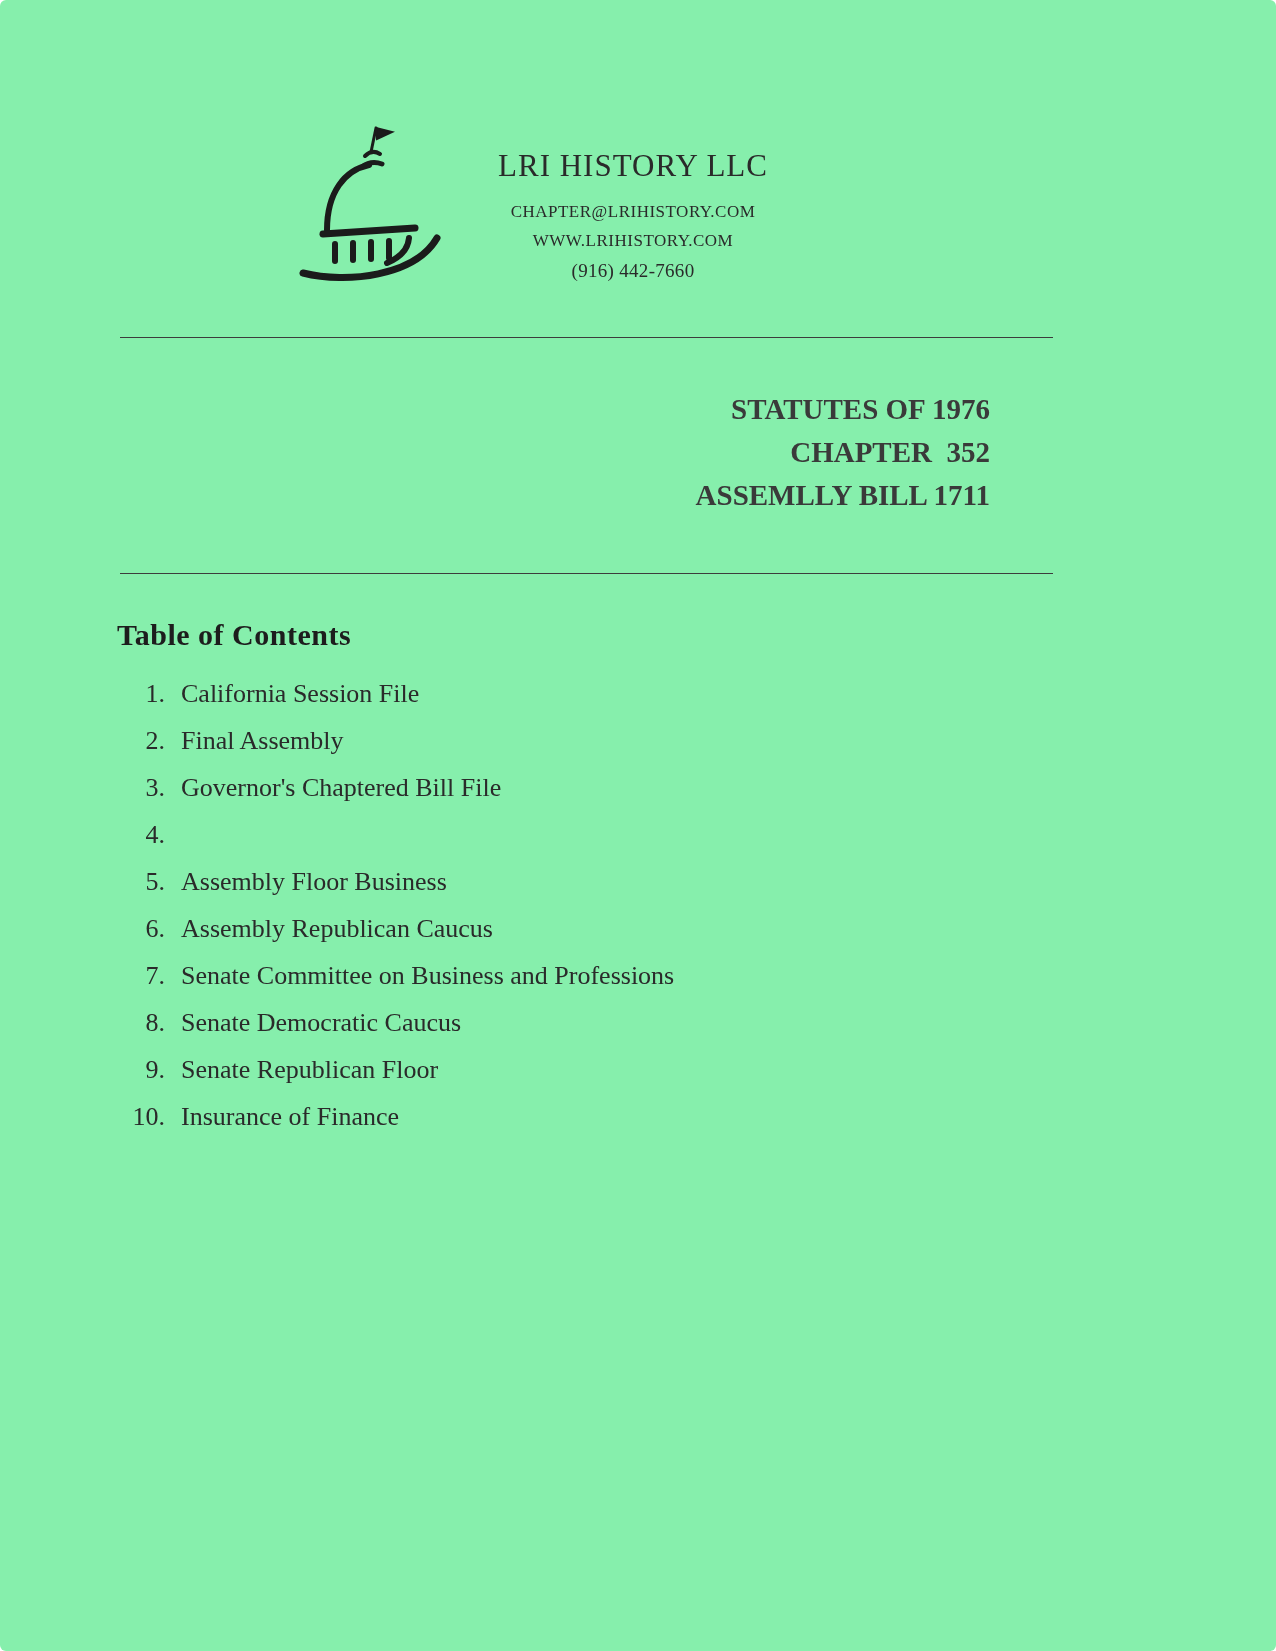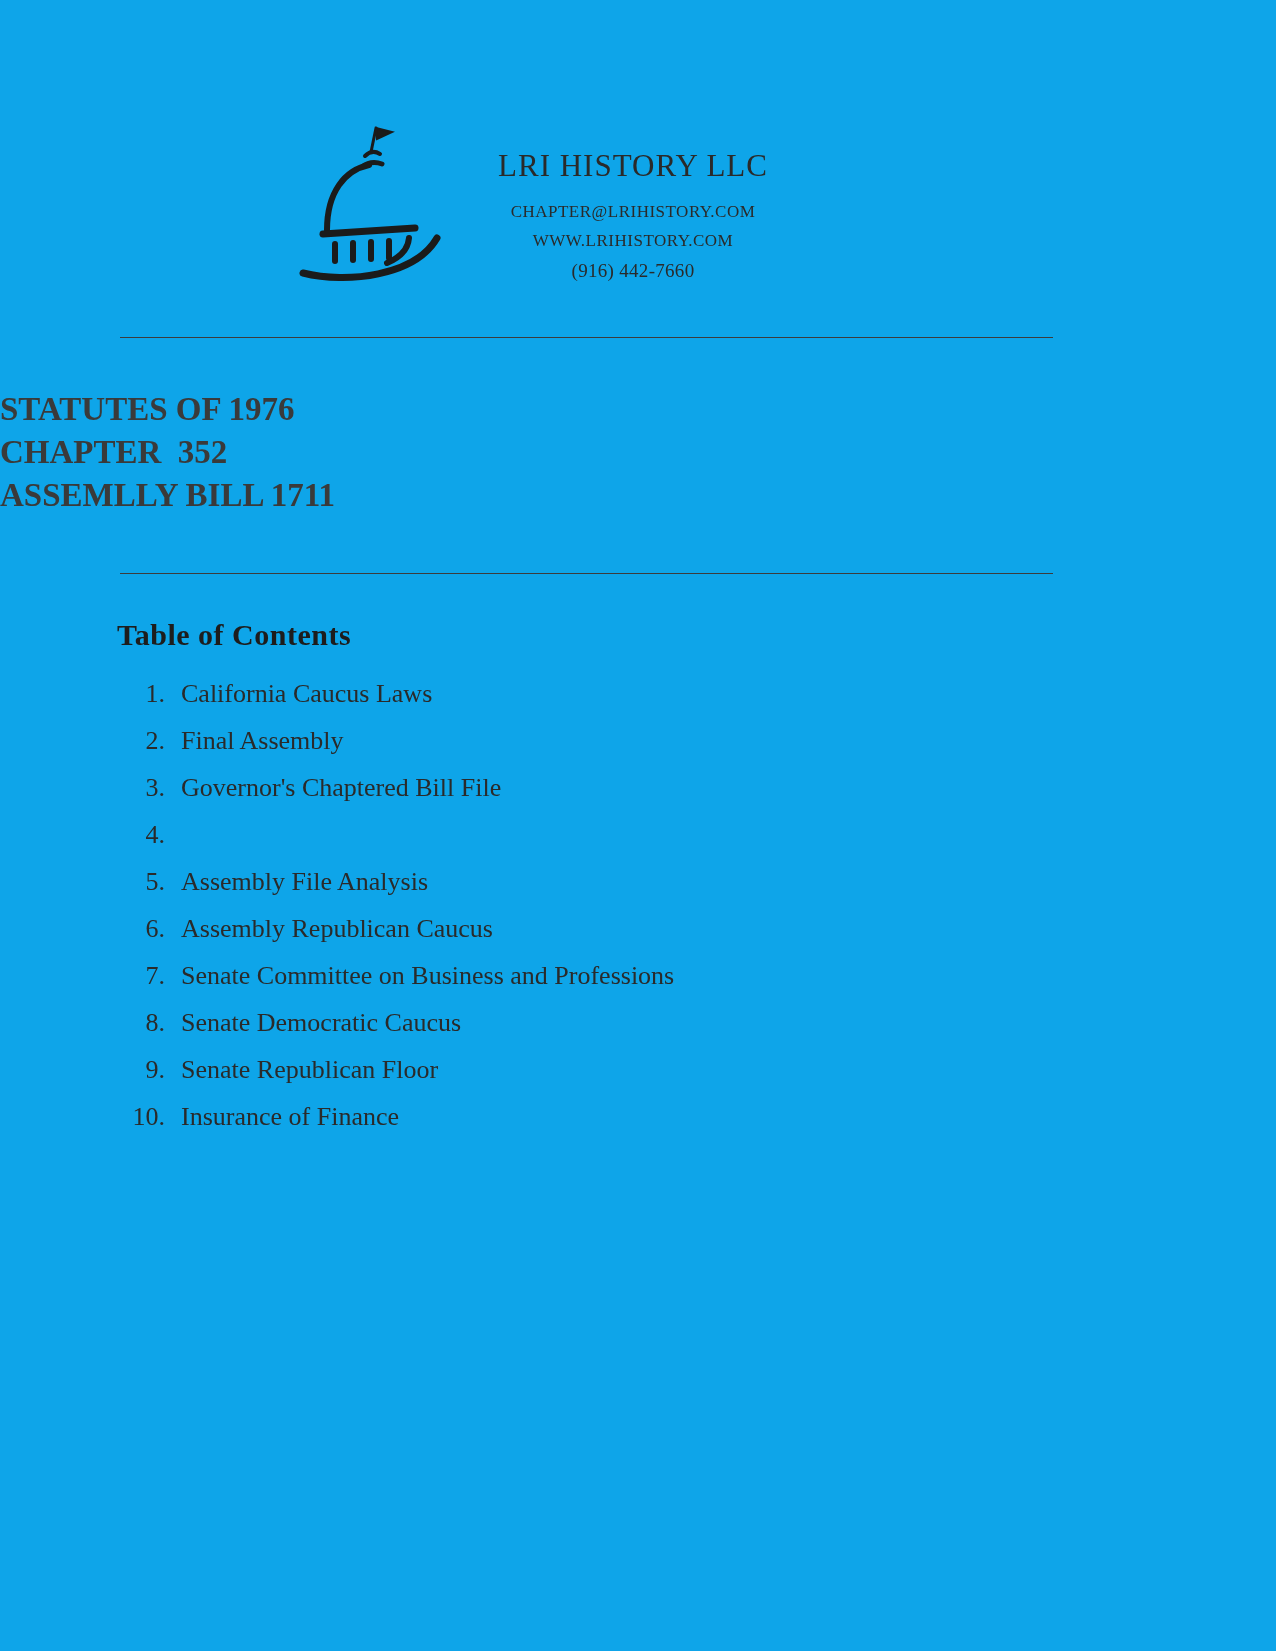--- a/index.html
+++ b/index.html
@@ -4,24 +4,25 @@
 <style>
   html, body {
     margin: 0;
     padding: 0;
     background: #ffffff;
   }
   .page {
     position: relative;
     width: 1276px;
     height: 1651px;
-    background: #0ea5e9;
+    background: #86efac;
     font-family: "Liberation Serif", "DejaVu Serif", serif;
     color: #1f1f1f;
     overflow: hidden;
+    border-radius: 6px;
   }
 
   
   .header {
     display: flex;
     align-items: flex-start;
     margin: 118px 0 0 295px;
   }
   .logo {
     width: 150px;
@@ -58,23 +59,24 @@
     border: none;
     border-top: 1.5px solid #3c3c3c;
     margin: 0 223px 0 120px;
   }
   .rule.first { margin-top: 46px; }
   .rule.second { margin-top: 56px; }
 
   
   .title-block {
     margin: 50px 286px 0 0;
+    text-align: right;
     color: #3a3a3a;
     font-weight: bold;
-    font-size: 33px;
+    font-size: 29px;
     line-height: 43px;
   }
   .title-block div { white-space: pre; }
 
   
   .toc-heading {
     margin: 44px 0 0 117px;
     font-size: 30px;
     font-weight: bold;
     color: #1d1d1d;
@@ -149,36 +151,36 @@
     <div>CHAPTER  352</div>
     <div>ASSEMLLY BILL 1711</div>
   </div>
 
   <hr class="rule second">
 
   <div class="toc-heading">Table of Contents</div>
   <ol class="toc-list">
       <li>
         <span class="num">1.</span>
-        <span class="txt">California Caucus Laws</span>
+        <span class="txt">California Session File</span>
       </li>
       <li>
         <span class="num">2.</span>
         <span class="txt">Final Assembly</span>
       </li>
       <li>
         <span class="num">3.</span>
         <span class="txt">Governor's Chaptered Bill File</span>
       </li>
       <li>
         <span class="num">4.</span>
       </li>
       <li>
         <span class="num">5.</span>
-        <span class="txt">Assembly File Analysis</span>
+        <span class="txt">Assembly Floor Business</span>
       </li>
       <li>
         <span class="num">6.</span>
         <span class="txt">Assembly Republican Caucus</span>
       </li>
       <li>
         <span class="num">7.</span>
         <span class="txt">Senate Committee on Business and Professions</span>
       </li>
       <li>

